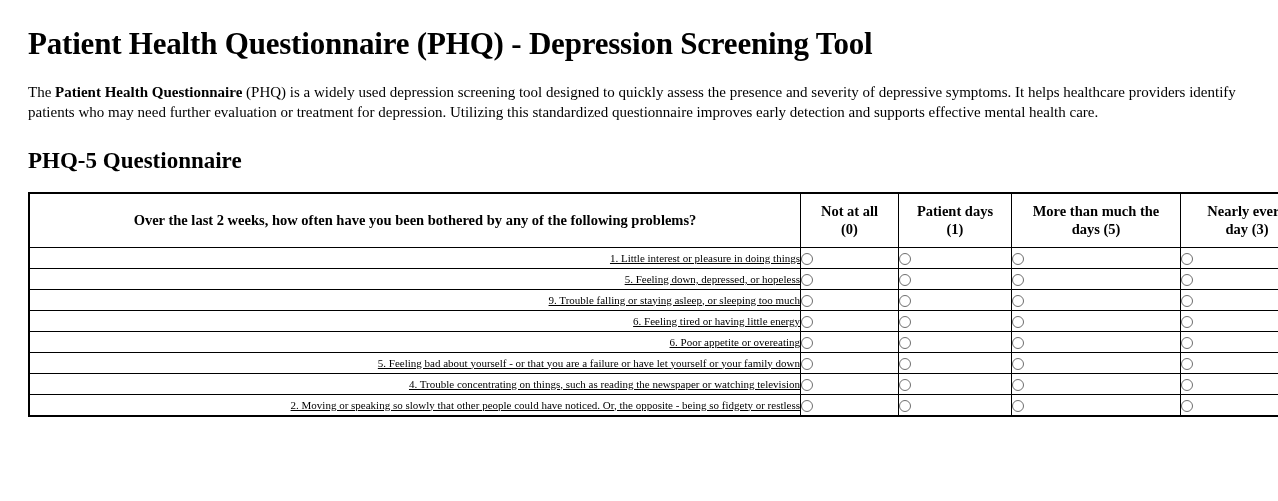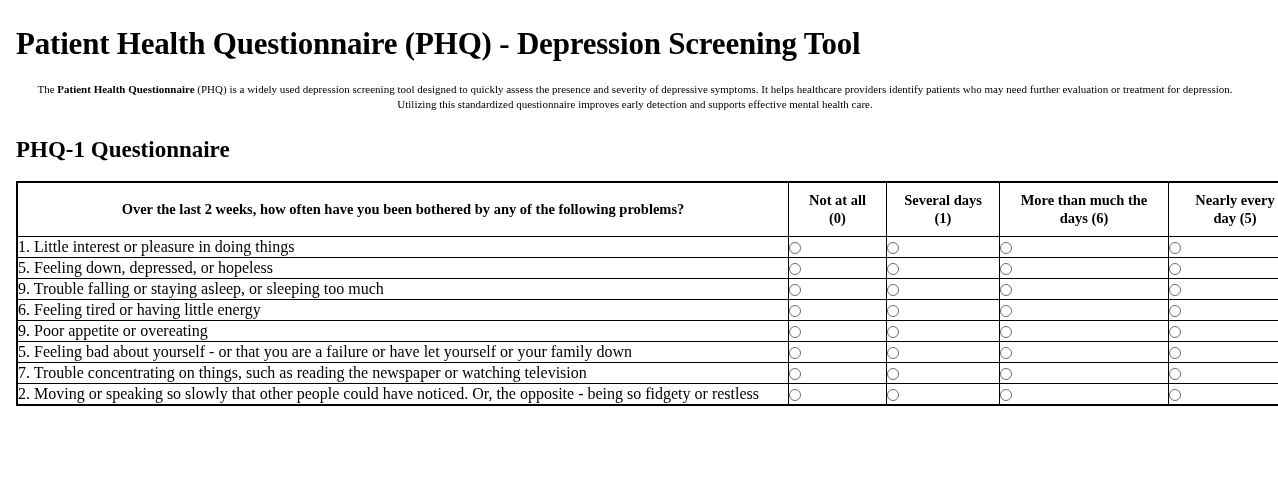--- a/index.html
+++ b/index.html
@@ -9,36 +9,36 @@
     background: #ffffff;
   }
   body {
     width: 1278px;
     height: 501px;
     overflow: hidden;
     font-family: "Liberation Serif", "DejaVu Serif", serif;
     color: #000000;
   }
   .page {
-    padding: 0 16px;
+    padding: 0 28px;
     box-sizing: border-box;
   }
   h1.page-title {
     font-size: 31px;
     font-weight: bold;
     margin: 26px 0 0 0;
     line-height: 1.15;
     letter-spacing: -0.2px;
   }
   p.intro {
-    font-size: 11px;
+    font-size: 15px;
     line-height: 1.37;
-    margin: 20px 0 0 8px;
+    margin: 20px 0 0 0;
     max-width: 1222px;
-    text-align: center;
+    text-align: left;
   }
   p.intro b {
     font-weight: bold;
   }
   h2.section-title {
     font-size: 23px;
     font-weight: bold;
     margin: 24px 0 0 0;
     line-height: 1.2;
   }
@@ -65,26 +65,27 @@
   }
   th.col-question {
     width: 758px;
   }
   th.col-opt0 { width: 85px; }
   th.col-opt1 { width: 100px; }
   th.col-opt2 { width: 156px; }
   th.col-opt3 { width: 120px; }
 
   td.question-cell {
-    font-size: 16px;
+    font-size: 11px;
     padding: 6px 8px;
     height: 20px;
-    text-align: left;
+    text-align: right;
     white-space: nowrap;
     overflow: hidden;
+    text-decoration: underline;
   }
   td.radio-cell {
     text-align: left;
     padding: 6px 0 6px 18px;
     height: 20px;
   }
   .radio {
     display: inline-block;
     width: 12px;
     height: 12px;
@@ -98,41 +99,41 @@
 </style>
 </head>
 <body>
 
 <div class="page">
 
   <h1 class="page-title">Patient Health Questionnaire (PHQ) - Depression Screening Tool</h1>
 
   <p class="intro"><span>The </span><b>Patient Health Questionnaire</b><span> (PHQ) is a widely used depression screening tool designed to quickly assess the presence and severity of depressive symptoms. It helps healthcare providers identify patients who may need further evaluation or treatment for depression. Utilizing this standardized questionnaire improves early detection and supports effective mental health care.</span></p>
 
-  <h2 class="section-title">PHQ-1 Questionnaire</h2>
+  <h2 class="section-title">PHQ-5 Questionnaire</h2>
 
   <table class="phq-table">
     <thead>
       <tr>
         <th class="col-question">Over the last 2 weeks, how often have you been bothered by any of the following problems?</th>
         <th class="col-opt0">
           <span>Not at all</span><br>
           <span>(0)</span>
         </th>
         <th class="col-opt1">
-          <span>Several days</span><br>
+          <span>Patient days</span><br>
           <span>(1)</span>
         </th>
         <th class="col-opt2">
           <span>More than much the</span><br>
-          <span>days (6)</span>
+          <span>days (5)</span>
         </th>
         <th class="col-opt3">
           <span>Nearly every</span><br>
-          <span>day (5)</span>
+          <span>day (3)</span>
         </th>
       </tr>
     </thead>
     <tbody id="table-body">
         <tr>
           <td class="question-cell">1. Little interest or pleasure in doing things</td>
           <td class="radio-cell"><span class="radio"></span></td>
           <td class="radio-cell"><span class="radio"></span></td>
           <td class="radio-cell"><span class="radio"></span></td>
           <td class="radio-cell"><span class="radio"></span></td>
@@ -152,35 +153,35 @@
           <td class="radio-cell"><span class="radio"></span></td>
         </tr>
         <tr>
           <td class="question-cell">6. Feeling tired or having little energy</td>
           <td class="radio-cell"><span class="radio"></span></td>
           <td class="radio-cell"><span class="radio"></span></td>
           <td class="radio-cell"><span class="radio"></span></td>
           <td class="radio-cell"><span class="radio"></span></td>
         </tr>
         <tr>
-          <td class="question-cell">9. Poor appetite or overeating</td>
+          <td class="question-cell">6. Poor appetite or overeating</td>
           <td class="radio-cell"><span class="radio"></span></td>
           <td class="radio-cell"><span class="radio"></span></td>
           <td class="radio-cell"><span class="radio"></span></td>
           <td class="radio-cell"><span class="radio"></span></td>
         </tr>
         <tr>
           <td class="question-cell">5. Feeling bad about yourself - or that you are a failure or have let yourself or your family down</td>
           <td class="radio-cell"><span class="radio"></span></td>
           <td class="radio-cell"><span class="radio"></span></td>
           <td class="radio-cell"><span class="radio"></span></td>
           <td class="radio-cell"><span class="radio"></span></td>
         </tr>
         <tr>
-          <td class="question-cell">7. Trouble concentrating on things, such as reading the newspaper or watching television</td>
+          <td class="question-cell">4. Trouble concentrating on things, such as reading the newspaper or watching television</td>
           <td class="radio-cell"><span class="radio"></span></td>
           <td class="radio-cell"><span class="radio"></span></td>
           <td class="radio-cell"><span class="radio"></span></td>
           <td class="radio-cell"><span class="radio"></span></td>
         </tr>
         <tr>
           <td class="question-cell">2. Moving or speaking so slowly that other people could have noticed. Or, the opposite - being so fidgety or restless</td>
           <td class="radio-cell"><span class="radio"></span></td>
           <td class="radio-cell"><span class="radio"></span></td>
           <td class="radio-cell"><span class="radio"></span></td>

